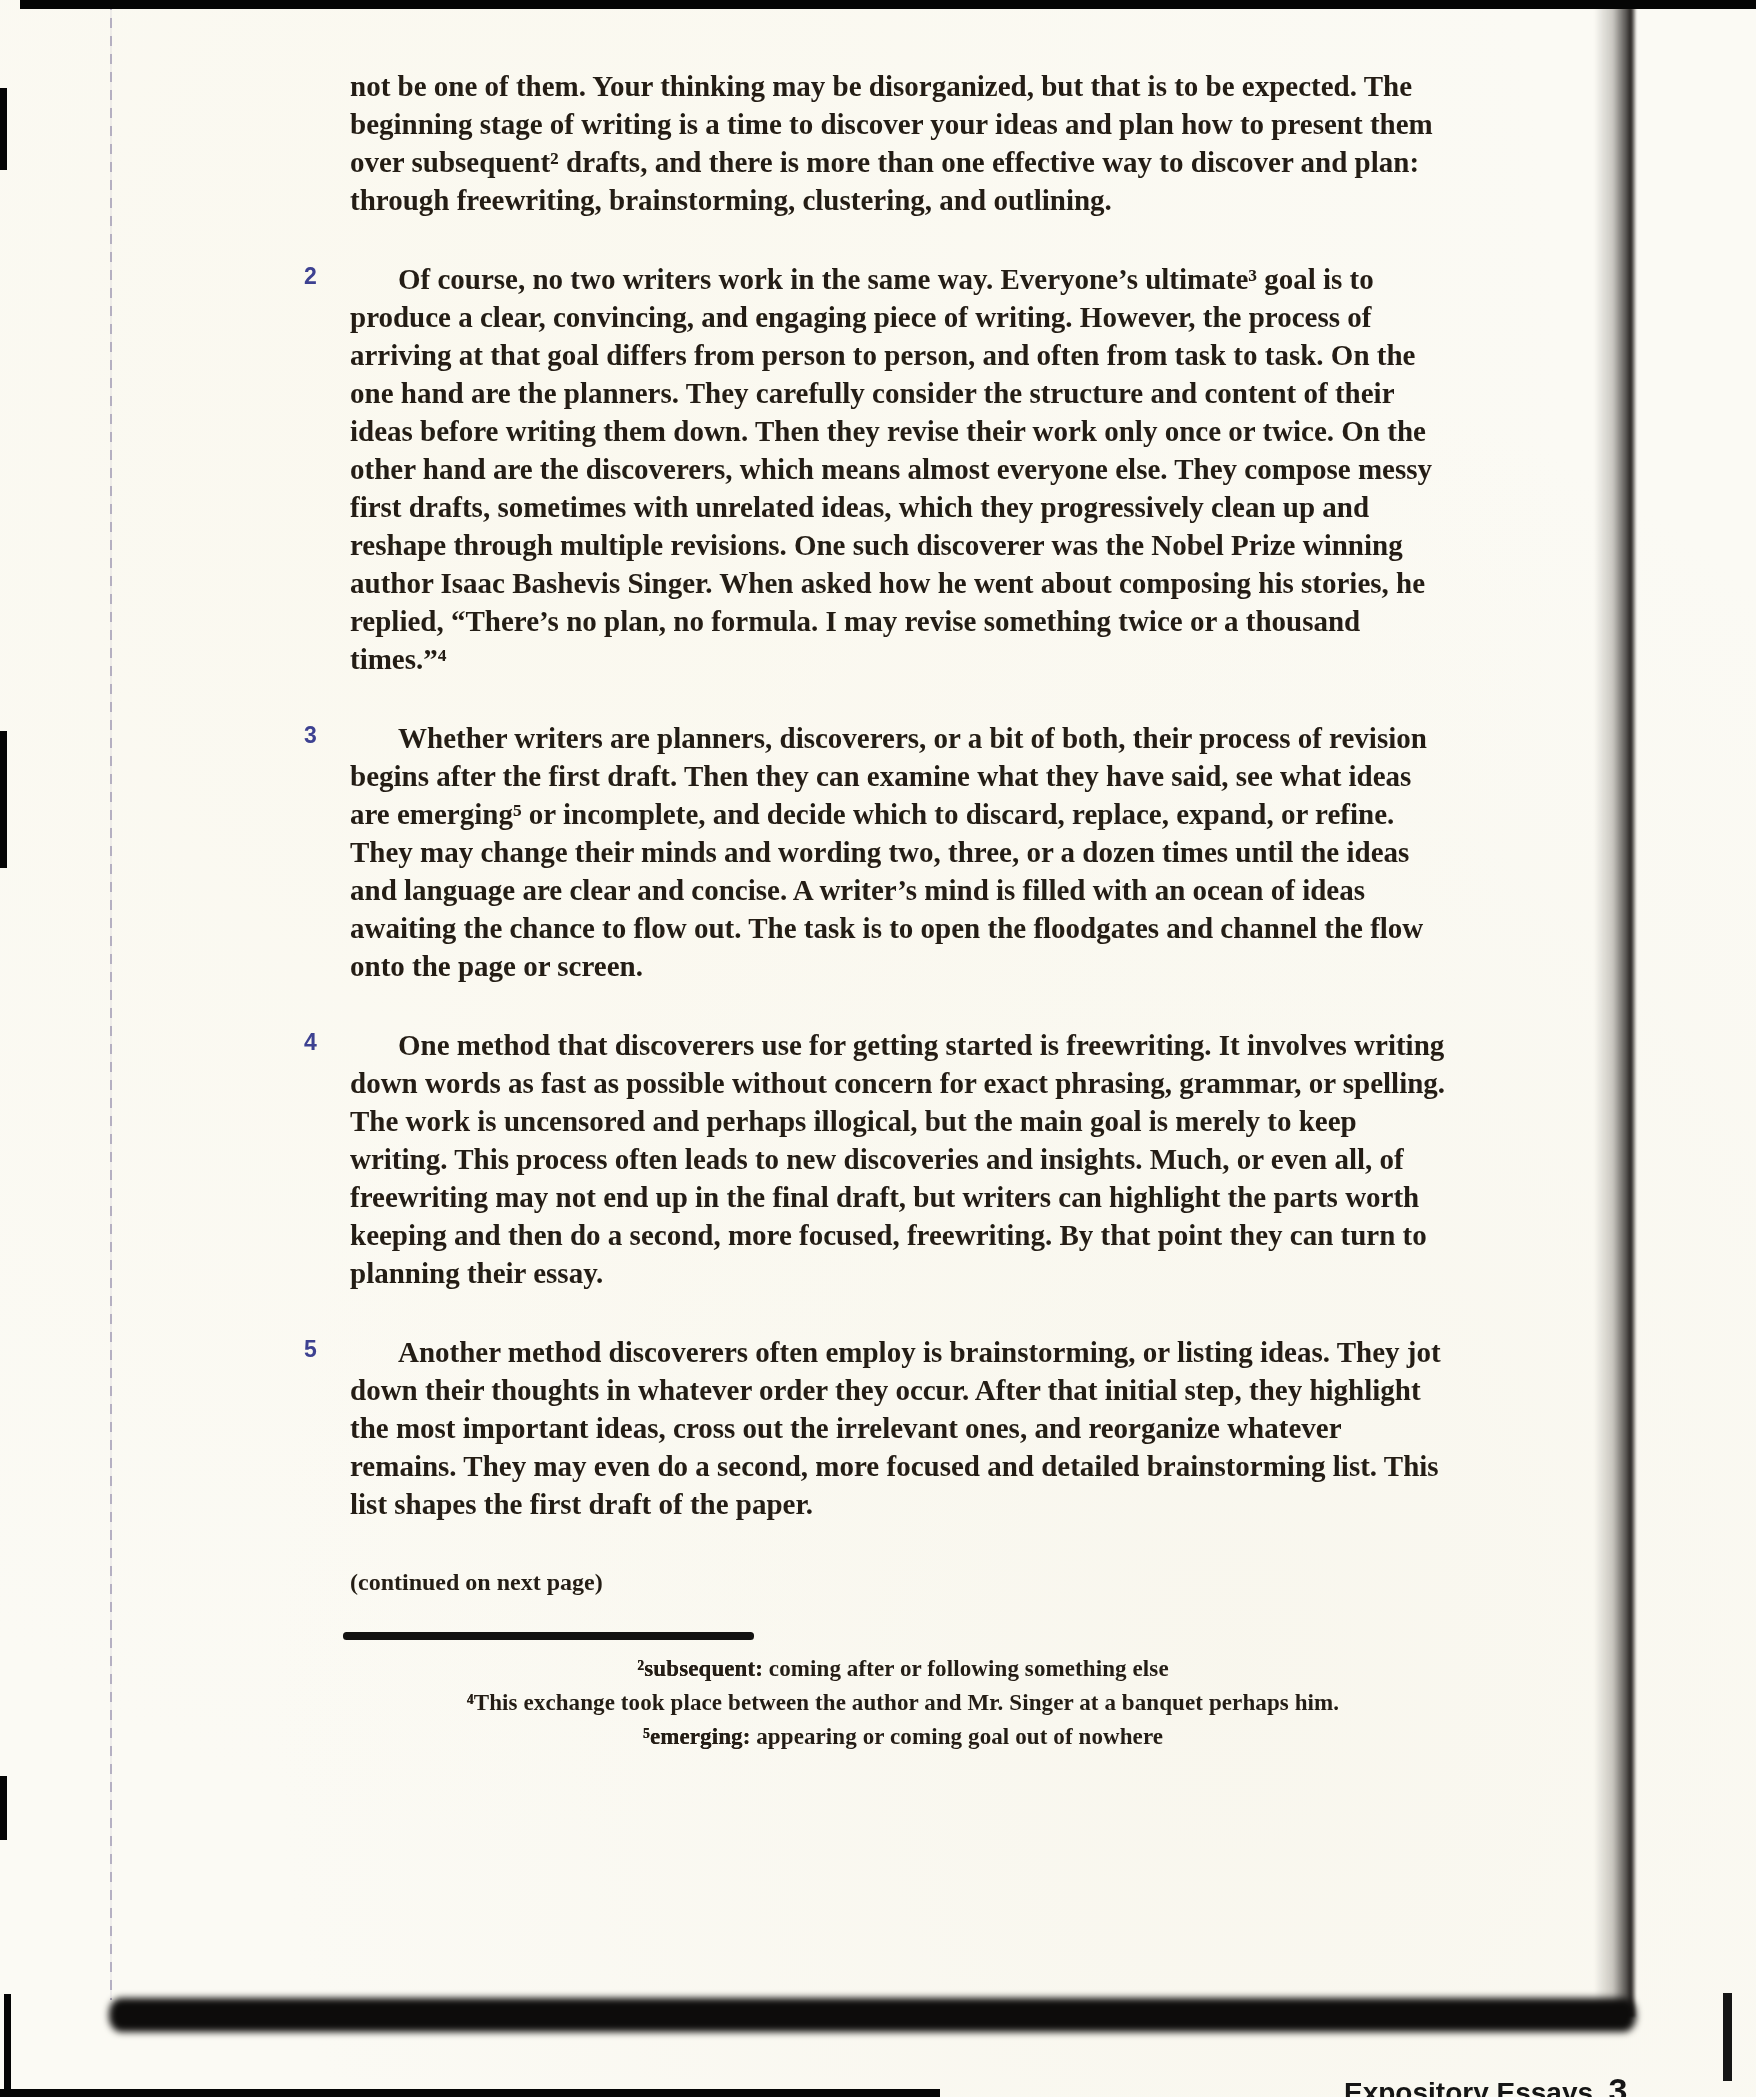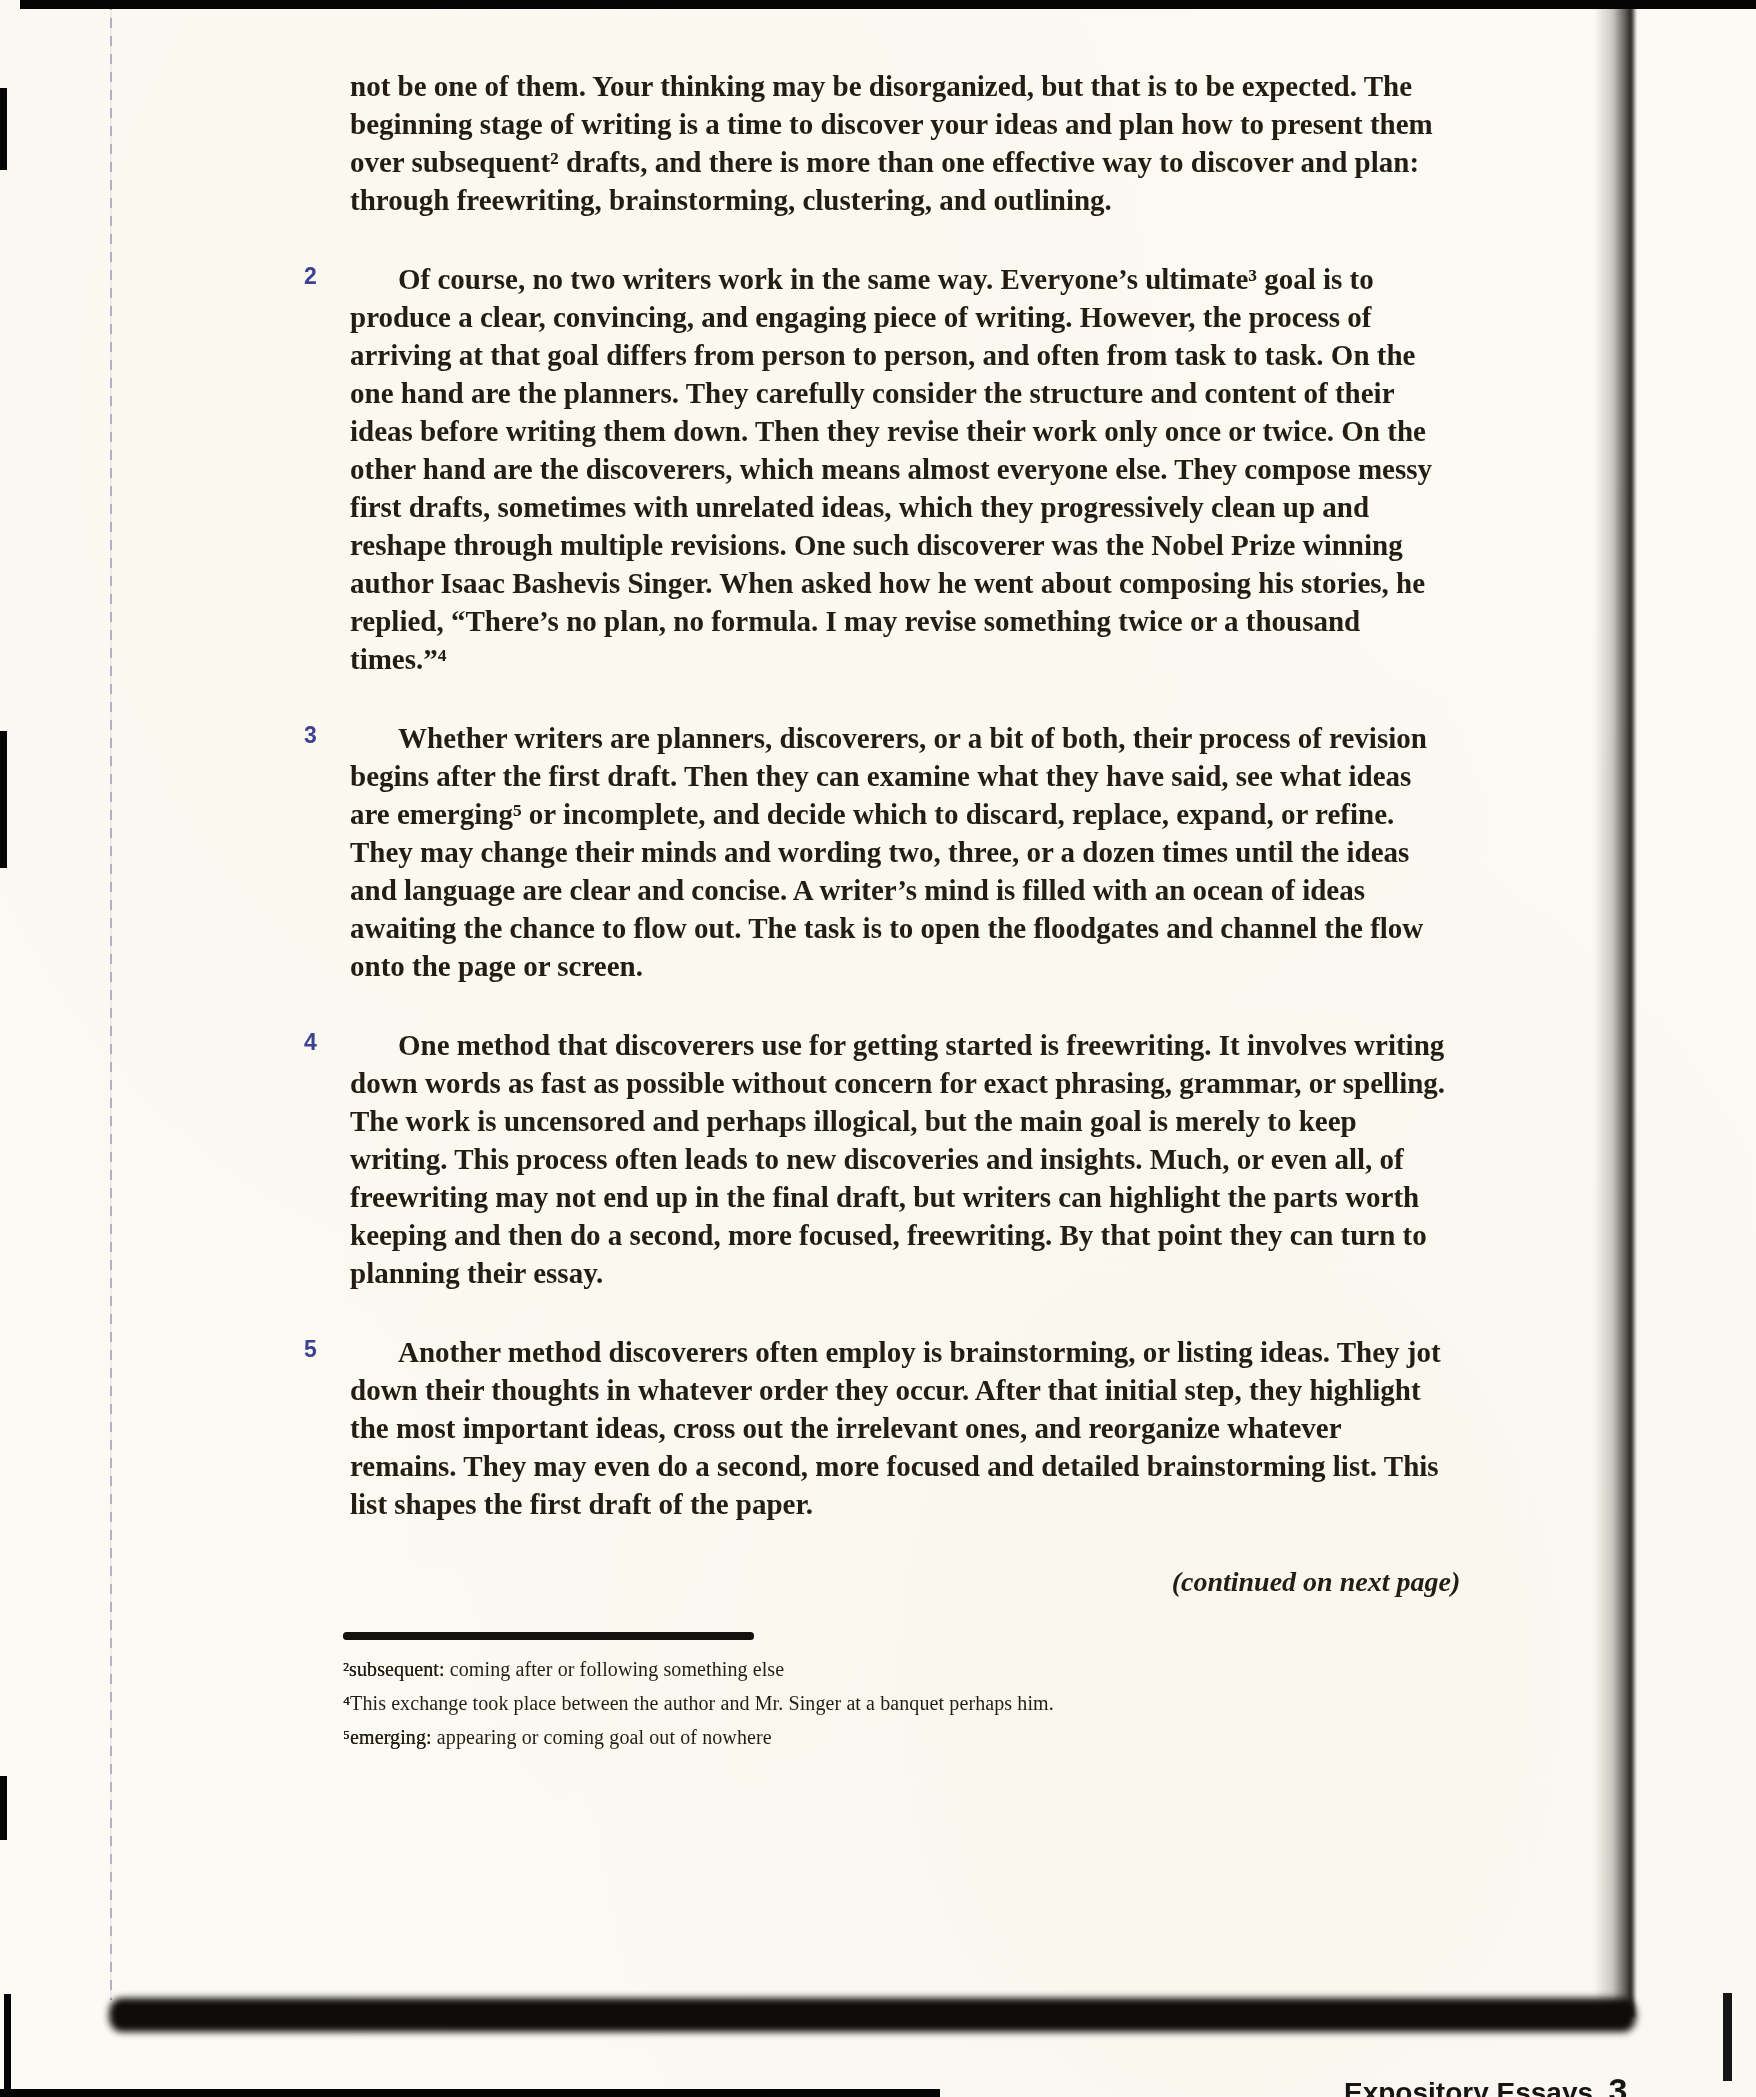--- a/index.html
+++ b/index.html
@@ -51,30 +51,30 @@
     text-align:left;
   }
   .para.numbered{text-indent:48px;}
   .para-num{
     position:absolute;left:-46px;top:4.9px;
     font-family:"Liberation Sans",sans-serif;
     font-size:23px;line-height:23px;font-weight:700;
     color:#3d4191;text-indent:0;
   }
   .continued{
-    font-size:28px;line-height:36px;font-weight:700;font-style:italic;
-    text-align:right;margin:4.2px 2.8px 21px 0;
+    font-size:24px;line-height:36px;font-weight:700;
+    margin:4.2px 2.8px 21px 0;
   }
   .fn-rule{
     width:411px;height:7.7px;background:#131211;border-radius:3.5px;
     margin:32px 0 12.6px -7px;
   }
   .fn{
-    font-size:20px;line-height:34px;font-weight:400;
-    margin-left:-7px;letter-spacing:0.1px;
+    font-size:23px;line-height:34px;font-weight:700;
+    margin-left:-7px;letter-spacing:0.1px;text-align:center;
   }
   .fn-term{text-shadow:0 0 0.5px currentColor;}
   
   .footer{
     position:absolute;left:1344px;top:2071px;white-space:nowrap;
     font-family:"Liberation Sans",sans-serif;font-weight:700;color:#151515;
   }
   .footer-section{font-size:28px;}
   .footer-number{font-size:34px;margin-left:15.4px;}
 </style>

